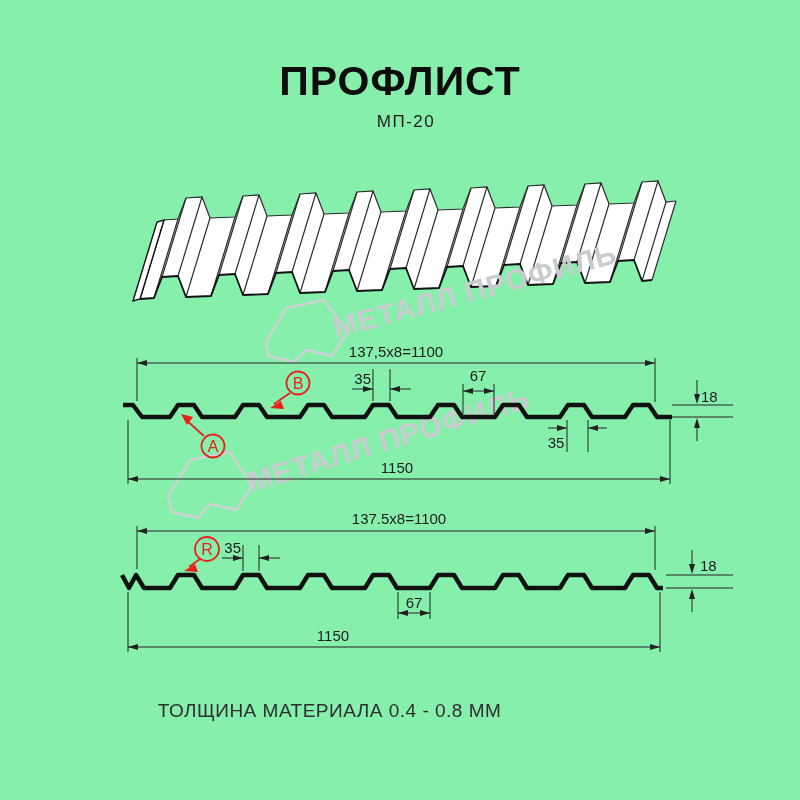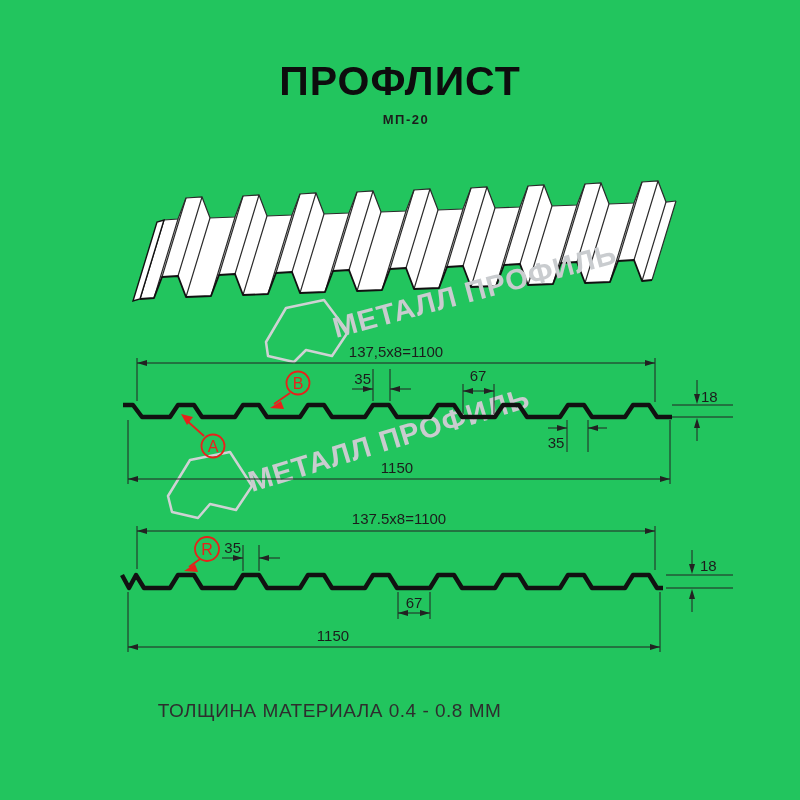--- a/index.html
+++ b/index.html
@@ -1,20 +1,20 @@
 <!DOCTYPE html>
 <html><head>
 <meta charset="utf-8">
 <style>
   html,body{margin:0;padding:0;background:#fff;}
-  .page{position:relative;width:800px;height:800px;background:#22c55e;overflow:hidden;
+  .page{position:relative;width:800px;height:800px;background:#86efac;overflow:hidden;
         font-family:"Liberation Sans",sans-serif;}
   .hdr{position:absolute;left:0;top:58px;width:800px;text-align:center;}
   .hdr .title{font-size:41px;font-weight:800;letter-spacing:1px;color:#0d0d0d;}
-  .hdr .subtitle{margin-top:7px;font-size:13px;font-weight:700;letter-spacing:1.5px;color:#1c1c1c;padding-left:12px;}
+  .hdr .subtitle{margin-top:7px;font-size:17px;font-weight:400;letter-spacing:1.5px;color:#1c1c1c;padding-left:12px;}
   .ftr{position:absolute;left:0;top:700px;width:659px;text-align:center;
        font-size:19px;font-weight:400;letter-spacing:.5px;color:#2e2e2e;}
   svg{position:absolute;left:0;top:0;}
   .dim{stroke:#222;stroke-width:1;fill:none;}
   .dimhead{fill:#222;stroke:none;}
   .dimtxt{font-size:15px;fill:#1c1c1c;}
   .prof{stroke:#111;stroke-width:4.4;fill:none;stroke-linejoin:round;stroke-linecap:butt;}
   .sheetline{stroke:#2b2b2b;stroke-width:1.2;fill:none;}
   .sheetfront{stroke:#111;stroke-width:1.8;fill:none;stroke-linejoin:round;}
   .wmtxt{font-size:29px;font-weight:bold;letter-spacing:1px;fill:#c9cccf;}

